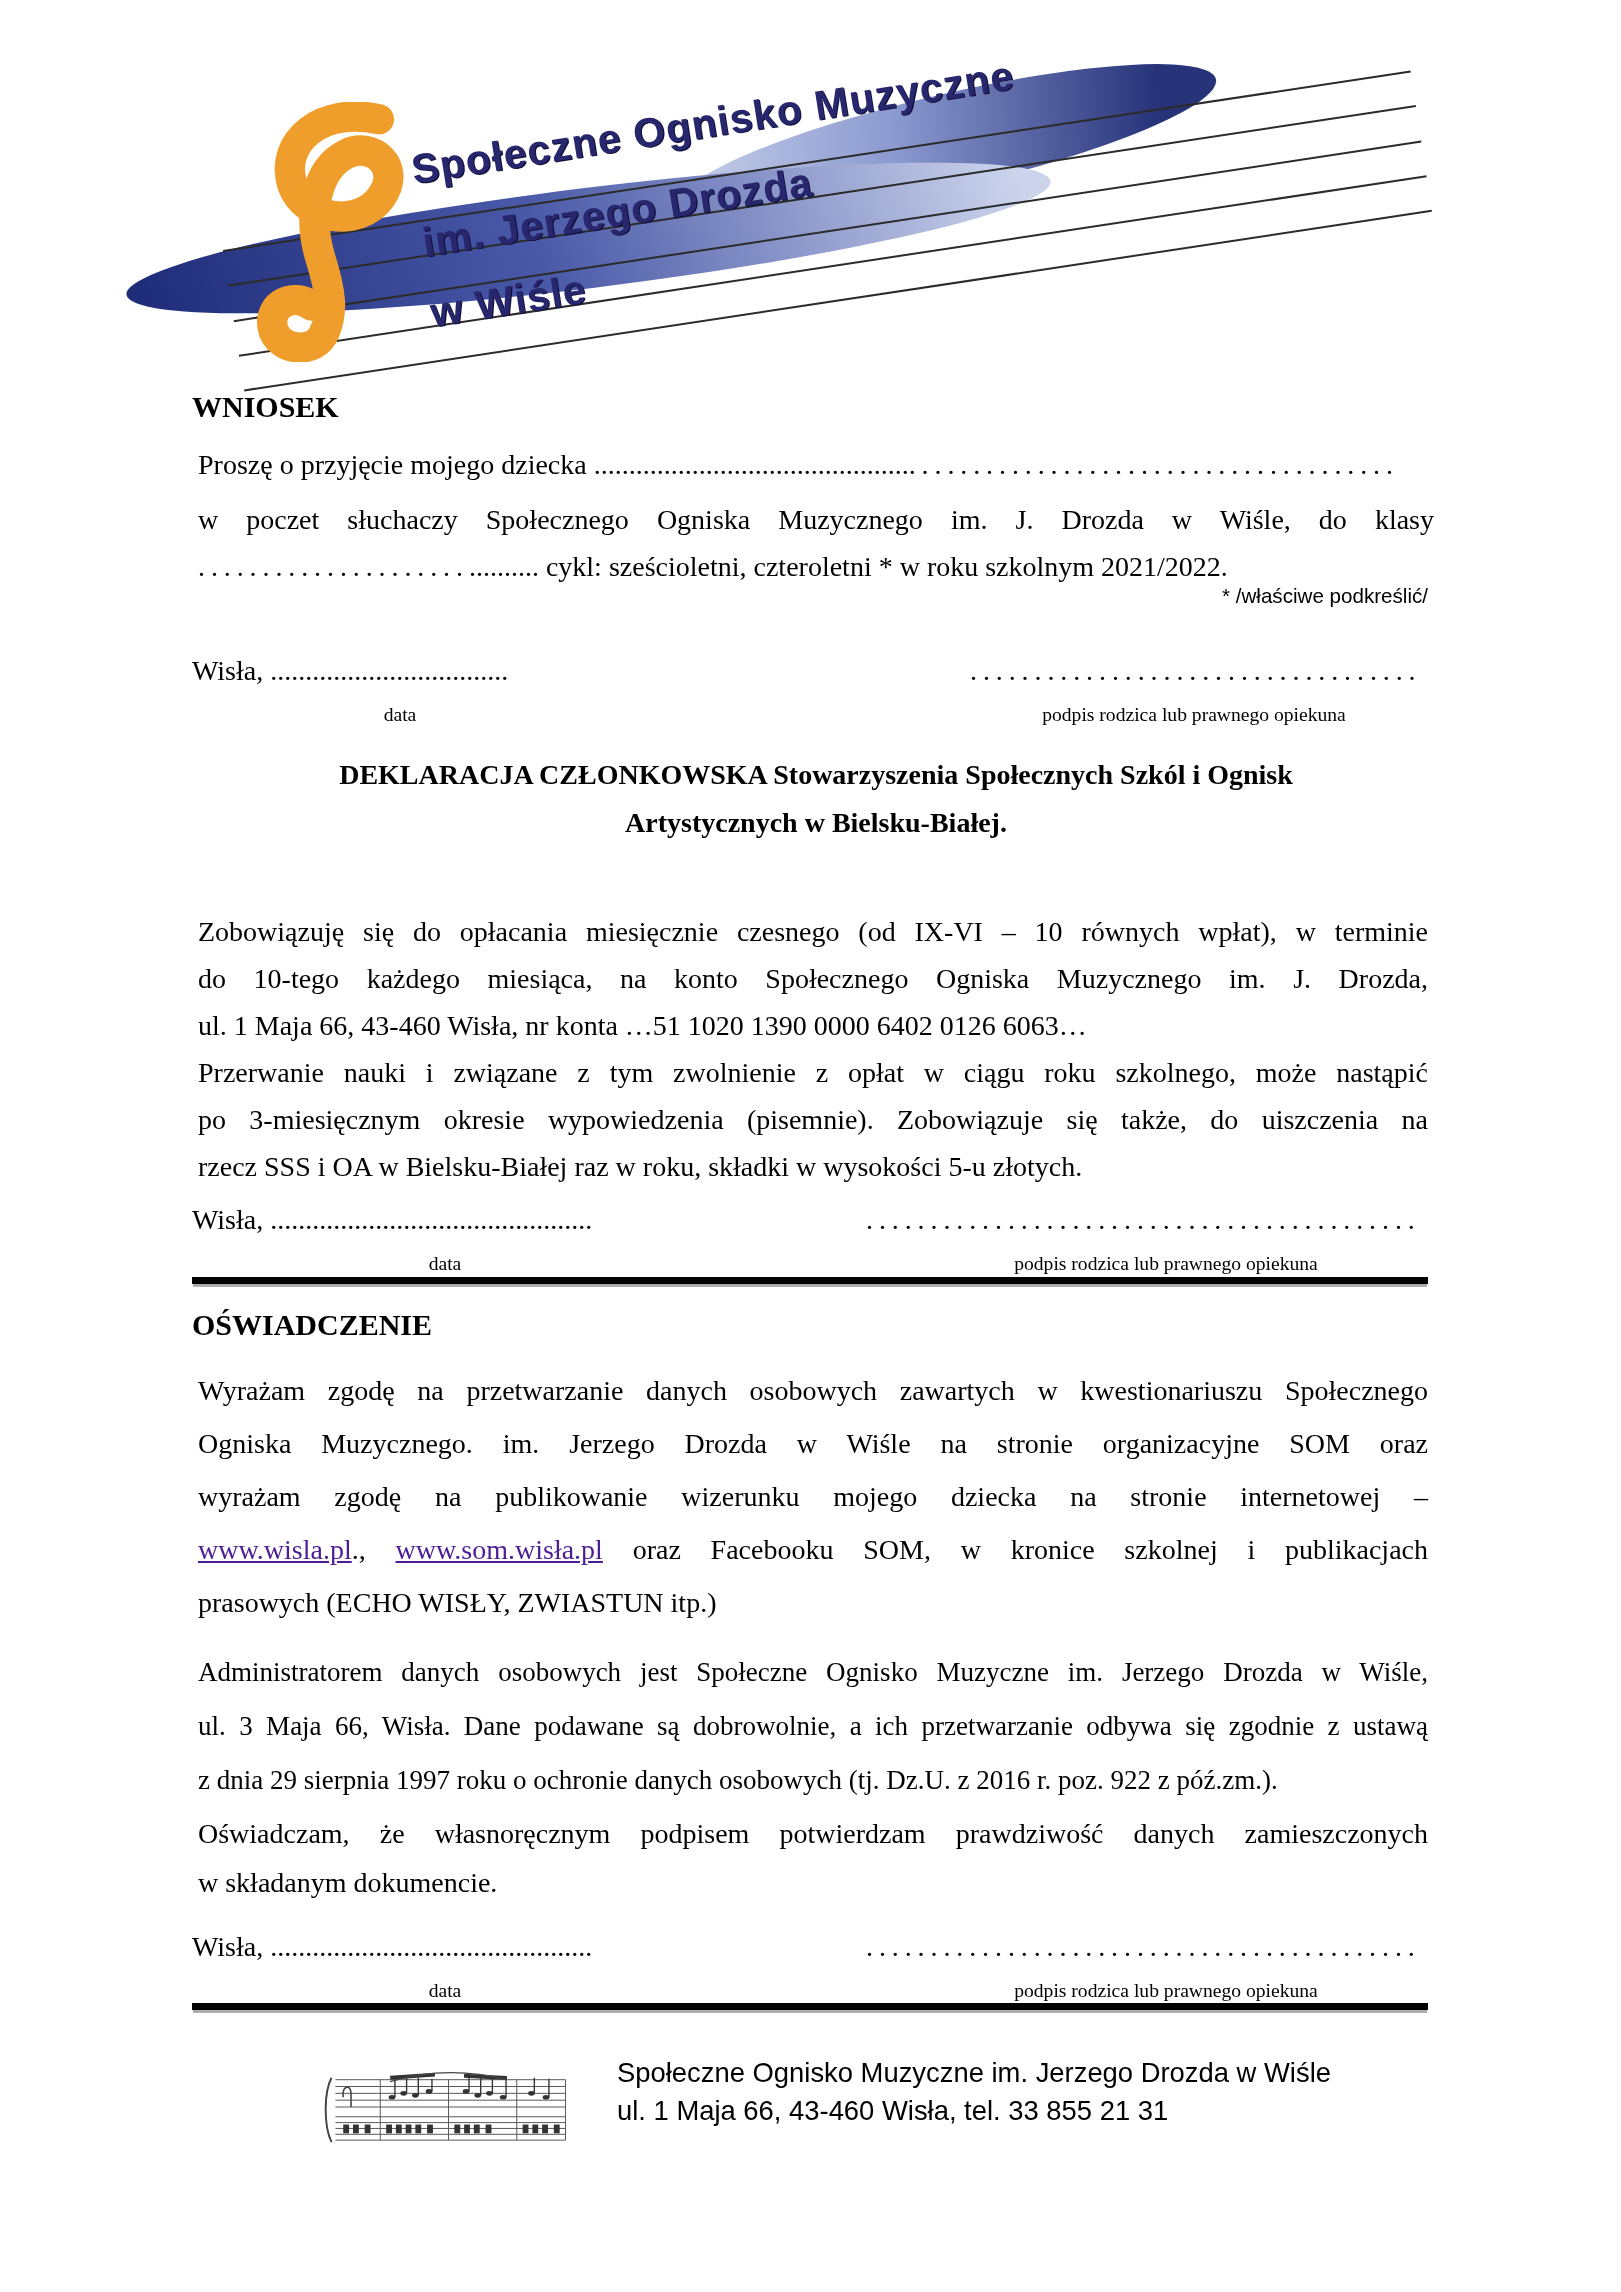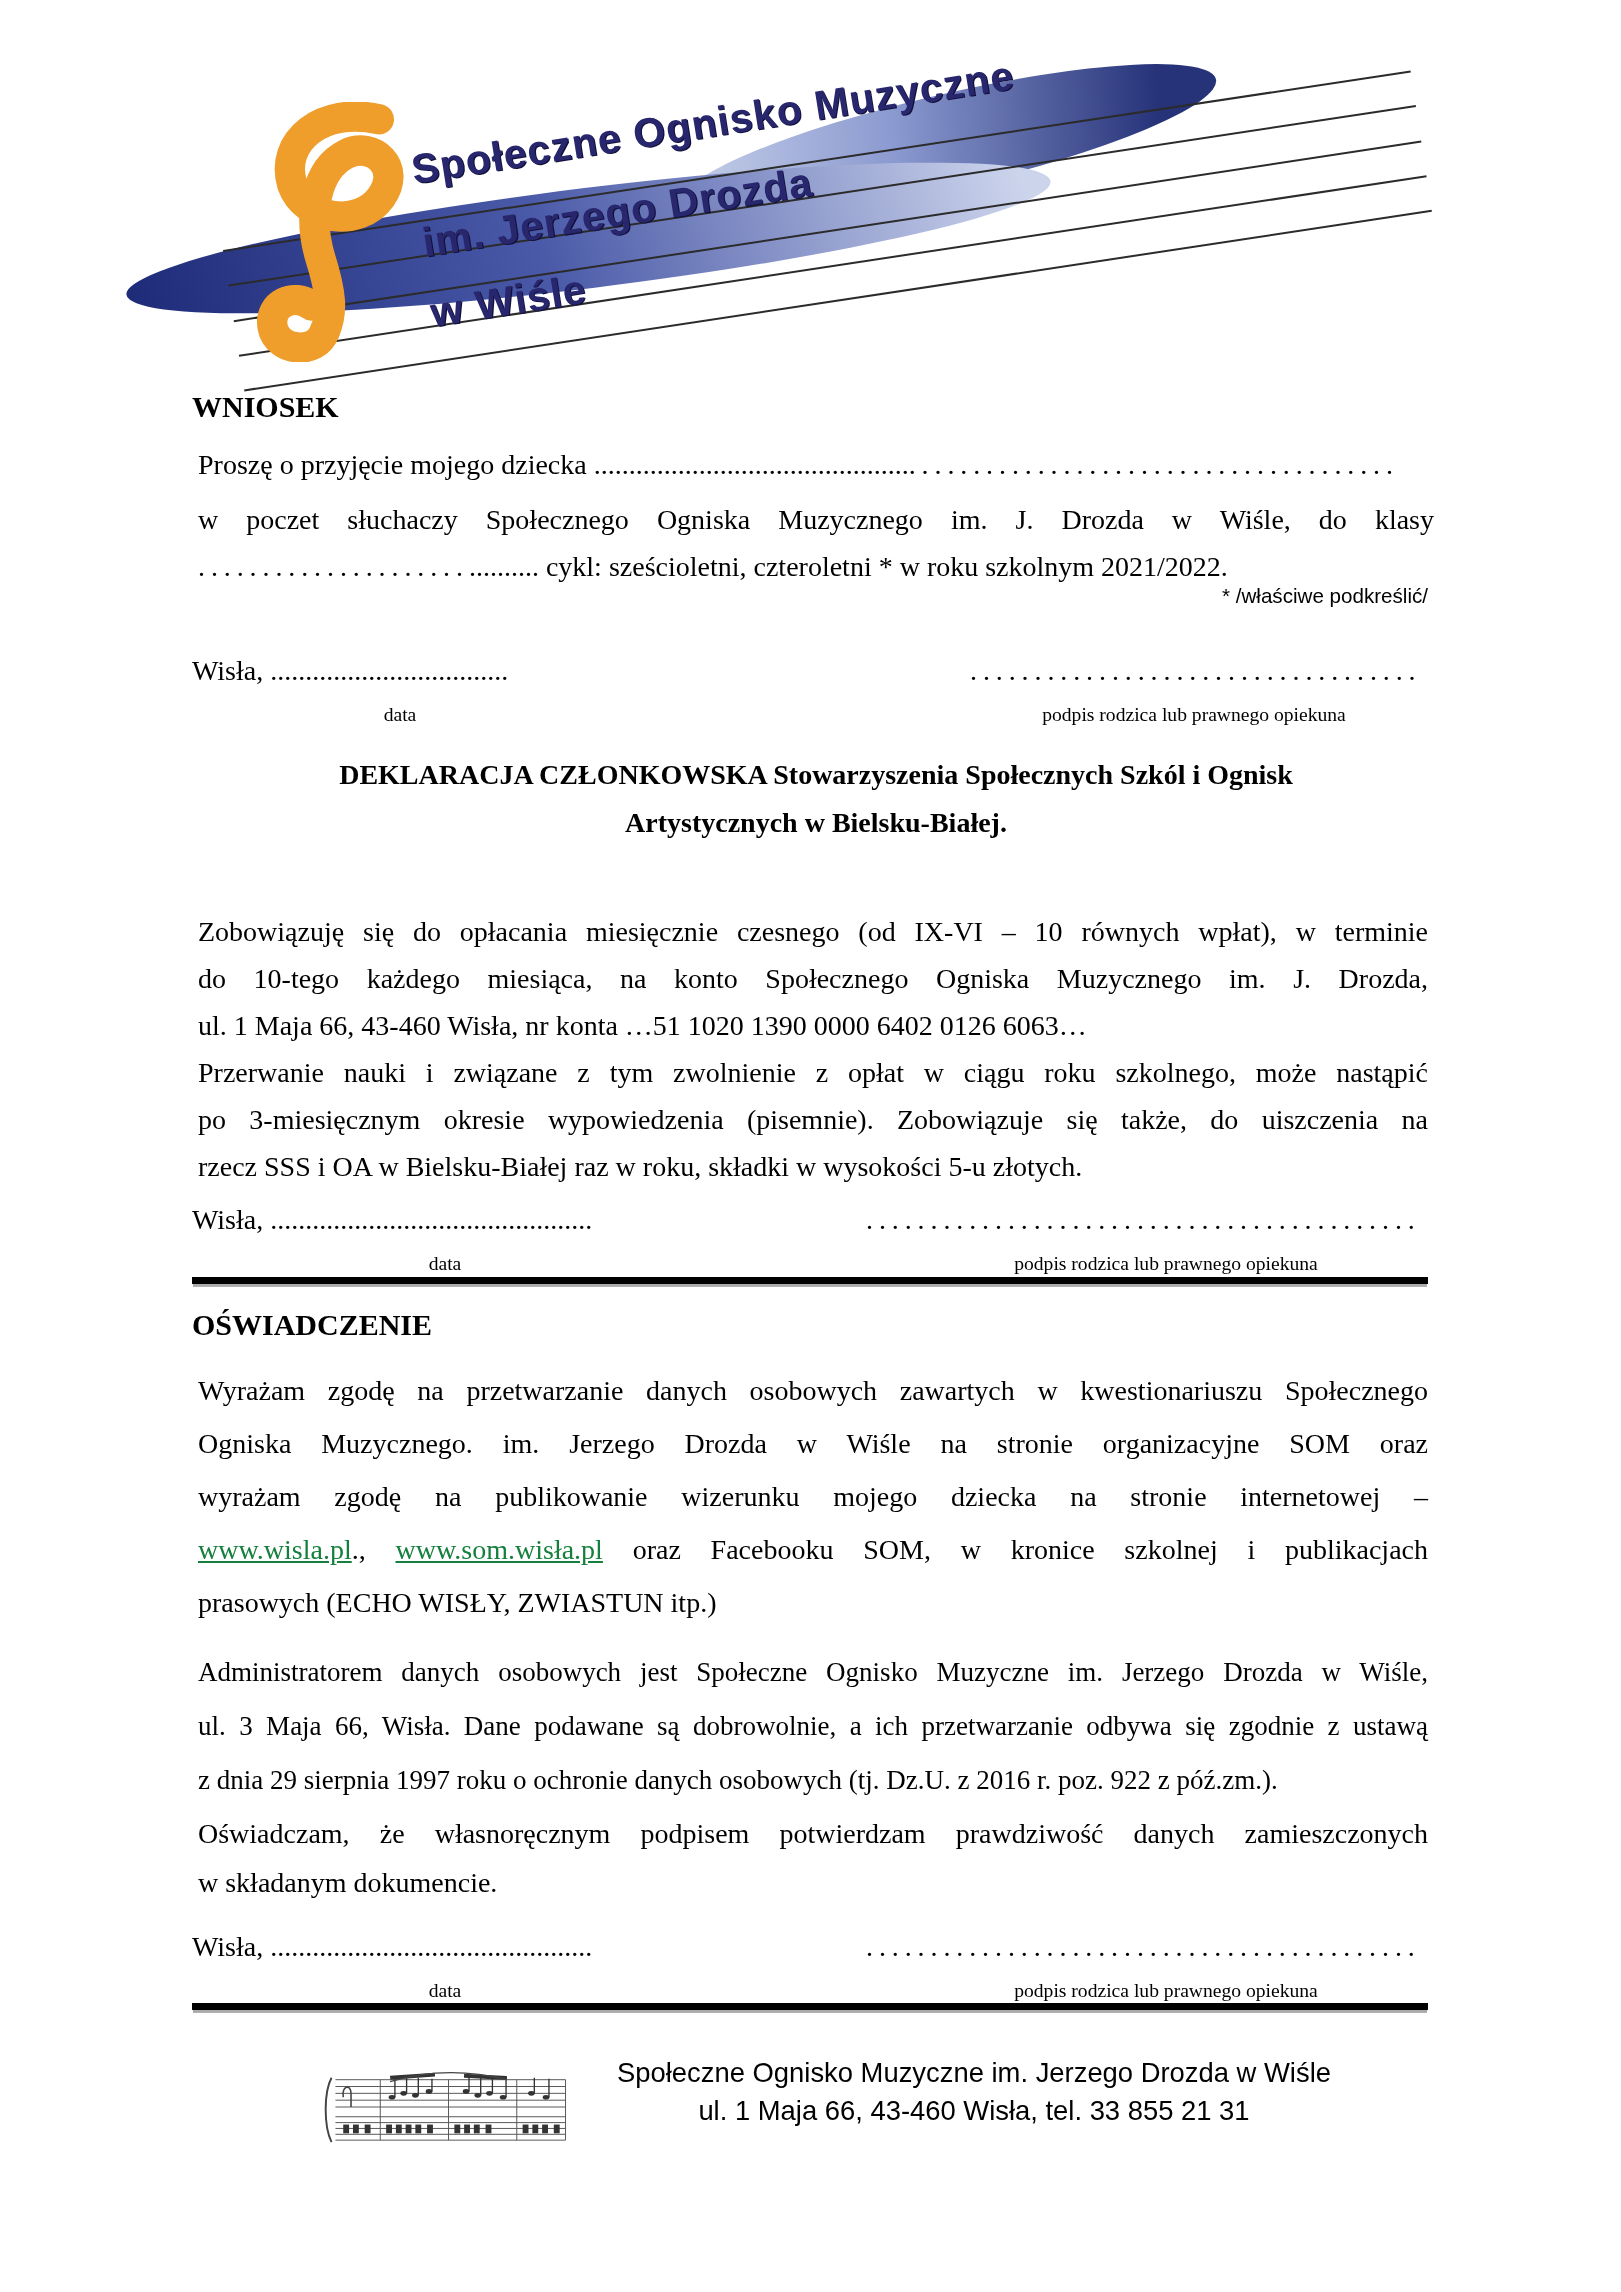--- a/index.html
+++ b/index.html
@@ -34,23 +34,23 @@
   .lh55{line-height:54px;font-size:27px;}
   .lh50{line-height:49px;}
   .spaced{letter-spacing:5.9px;}
   
   .sigrow{height:90px;font-size:28px;}
   .sig-city{position:absolute;left:0;top:0;white-space:nowrap;}
   .sig-right{position:absolute;top:0;white-space:nowrap;}
   .sig-label{position:absolute;top:49px;font-size:19.6px;transform:translateX(-50%);white-space:nowrap;}
   .divider{height:6.9px;background:#000;box-shadow:0 3.9px 0 -1px #aaa;}
   
-  a.doc-link{color:#15803d;text-decoration:underline;cursor:pointer;}
-  
-  .footer-text{font-family:"Liberation Sans",sans-serif;font-size:27.4px;line-height:38px;white-space:nowrap;text-align:center;}
+  a.doc-link{color:#4c1d95;text-decoration:underline;cursor:pointer;}
+  
+  .footer-text{font-family:"Liberation Sans",sans-serif;font-size:27.4px;line-height:38px;white-space:nowrap;}
 </style>
 </head>
 <body>
 
 <div class="page">
 
   <div class="abs" style="left:0;top:0;width:1621px;height:412px;">
     <div class="swoosh swoosh-top"></div>
     <div class="swoosh swoosh-bottom"></div>
     <div class="staff">

